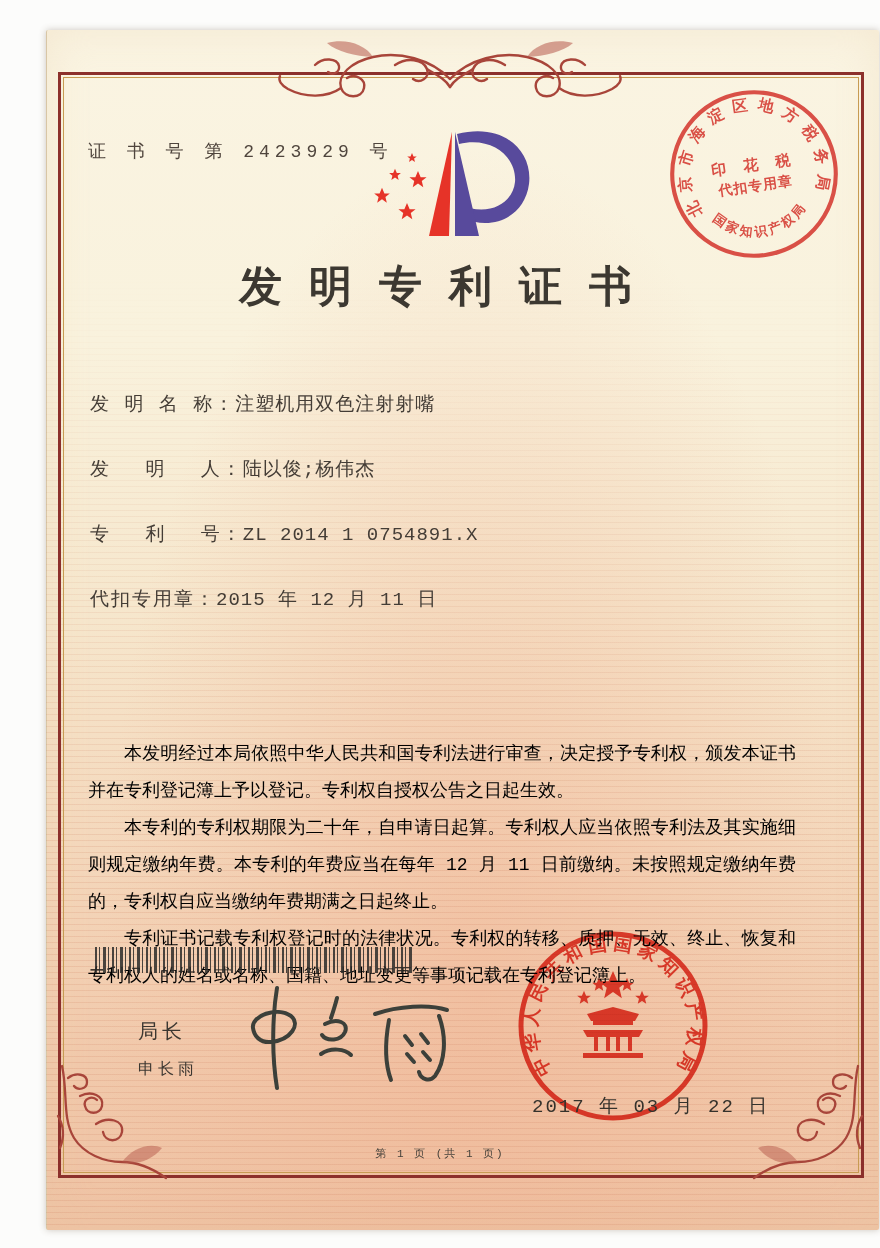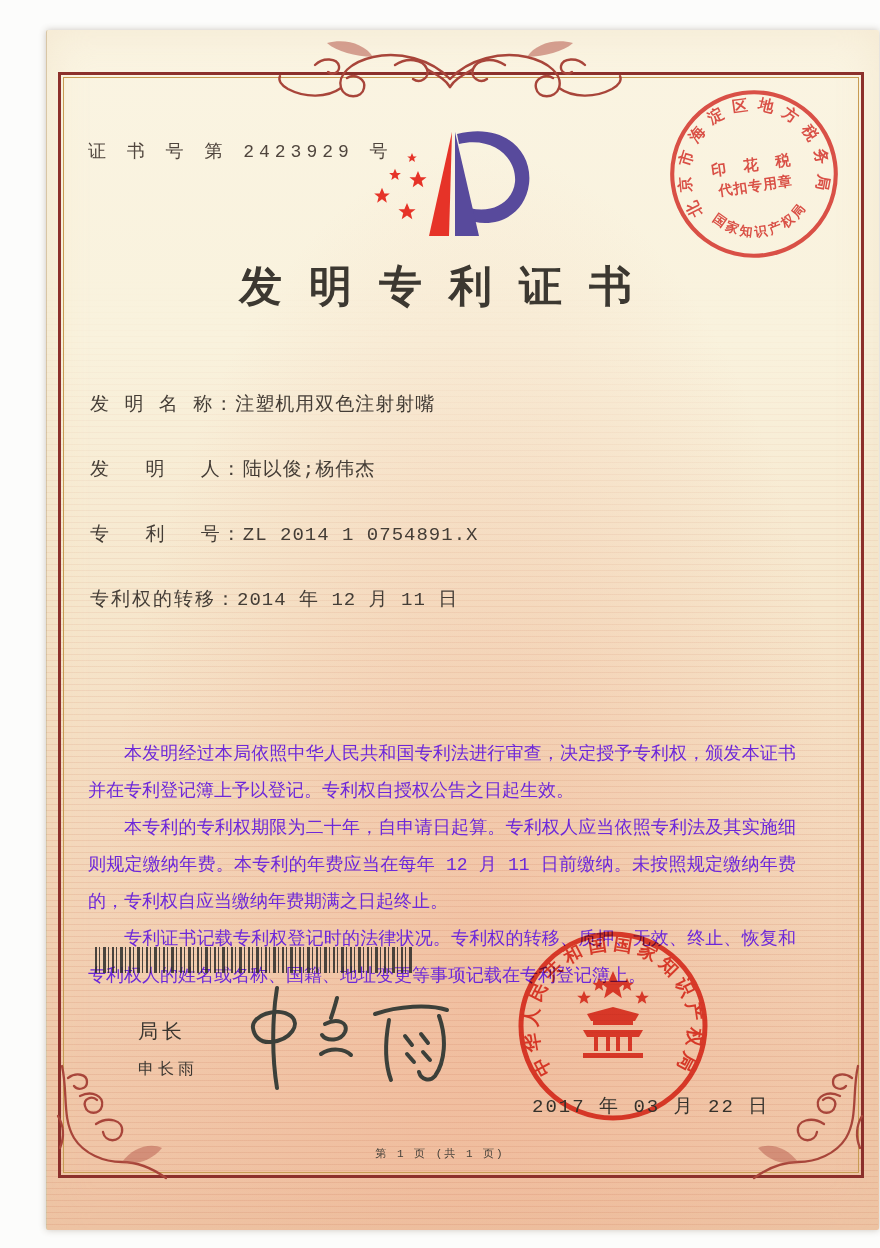--- a/index.html
+++ b/index.html
@@ -21,21 +21,21 @@
   .frame::after{content:"";position:absolute;inset:2px;border:1px solid #c79b52;}
   .ornament{position:absolute;pointer-events:none;}
   
   .abs{position:absolute;}
   .cert-no{left:88px;top:139px;font-size:18px;letter-spacing:5px;color:#4f453d;}
   .title{left:0;right:0;top:258px;text-align:center;font-size:43px;font-weight:700;
          color:#3c3831;letter-spacing:27px;padding-left:18px;}
   .field{left:90px;font-size:19px;color:#443d36;letter-spacing:1px;white-space:pre;margin-top:8px;}
   .field .lbl{letter-spacing:2px;}
   .body-text{left:88px;top:736px;width:708px;font-size:18px;line-height:37px;
-             color:#6d28d9;text-align:justify;}
+             color:#000000;text-align:justify;}
   .body-text p{margin:0;text-indent:2em;}
   .barcode{left:95px;top:947px;width:318px;height:26px;
            background:repeating-linear-gradient(90deg,
              #2b2b29 0 2px, transparent 2px 4px,
              #2b2b29 4px 5px, transparent 5px 8px,
              #2b2b29 8px 11px, transparent 11px 13px,
              #2b2b29 13px 14px, transparent 14px 17px);
            opacity:.85;}
   .director-title{left:138px;top:1018px;font-size:20px;color:#3c3731;letter-spacing:4px;text-align:right;}
   .director-name{left:138px;top:1059px;font-size:16px;color:#3c3731;letter-spacing:4px;}
@@ -124,21 +124,21 @@
     </text>
     <text x="85" y="81" text-anchor="middle" font-size="14.5" letter-spacing="4" fill="#d7433a" font-weight="bold">印 花 税</text>
     <text x="85" y="101" text-anchor="middle" font-size="13.5" letter-spacing="1" fill="#d7433a" font-weight="bold">代扣专用章</text>
   </svg>
 
   <div class="abs title">发明专利证书</div>
 
   <div class="abs field" style="top:383px"><span class="lbl">发 明 名 称：</span><span>注塑机用双色注射射嘴</span></div>
   <div class="abs field" style="top:448px"><span class="lbl">发　 明　 人：</span><span>陆以俊;杨伟杰</span></div>
   <div class="abs field" style="top:513px"><span class="lbl">专　 利　 号：</span><span>ZL 2014 1 0754891.X</span></div>
-  <div class="abs field" style="top:578px"><span class="lbl">专利权的转移：</span><span>2014 年 12 月 11 日</span></div>
+  <div class="abs field" style="top:578px"><span class="lbl">代扣专用章：</span><span>2015 年 12 月 11 日</span></div>
 
   <div class="abs body-text">
     <p>本发明经过本局依照中华人民共和国专利法进行审查，决定授予专利权，颁发本证书并在专利登记簿上予以登记。专利权自授权公告之日起生效。</p>
     <p>本专利的专利权期限为二十年，自申请日起算。专利权人应当依照专利法及其实施细则规定缴纳年费。本专利的年费应当在每年 12 月 11 日前缴纳。未按照规定缴纳年费的，专利权自应当缴纳年费期满之日起终止。</p>
     <p>专利证书记载专利权登记时的法律状况。专利权的转移、质押、无效、终止、恢复和专利权人的姓名或名称、国籍、地址变更等事项记载在专利登记簿上。</p>
   </div>
 
   <div class="abs barcode"></div>
 
   <div class="abs director-title">局长</div>

